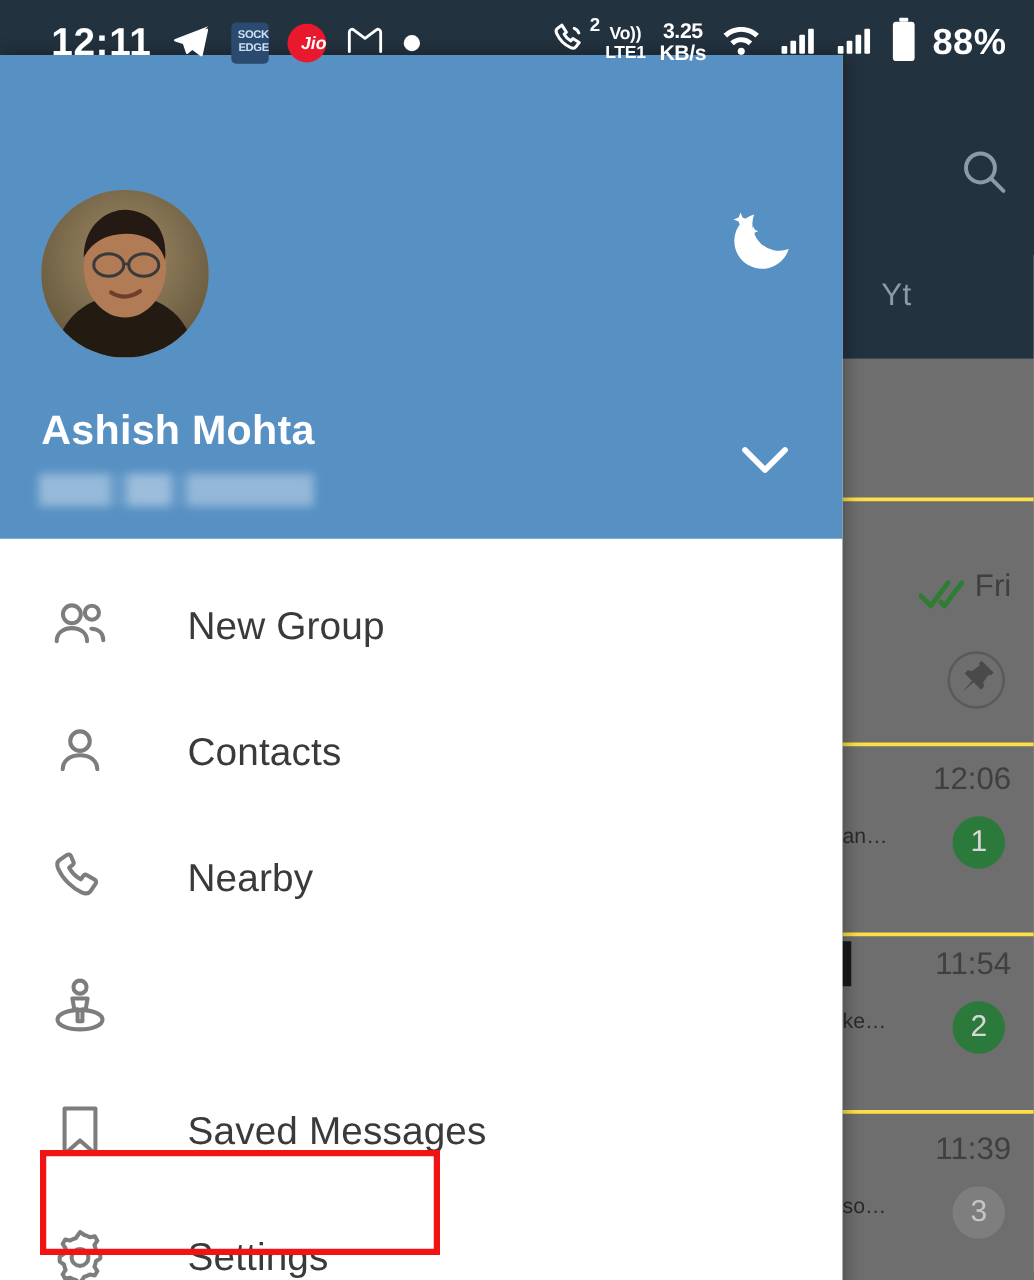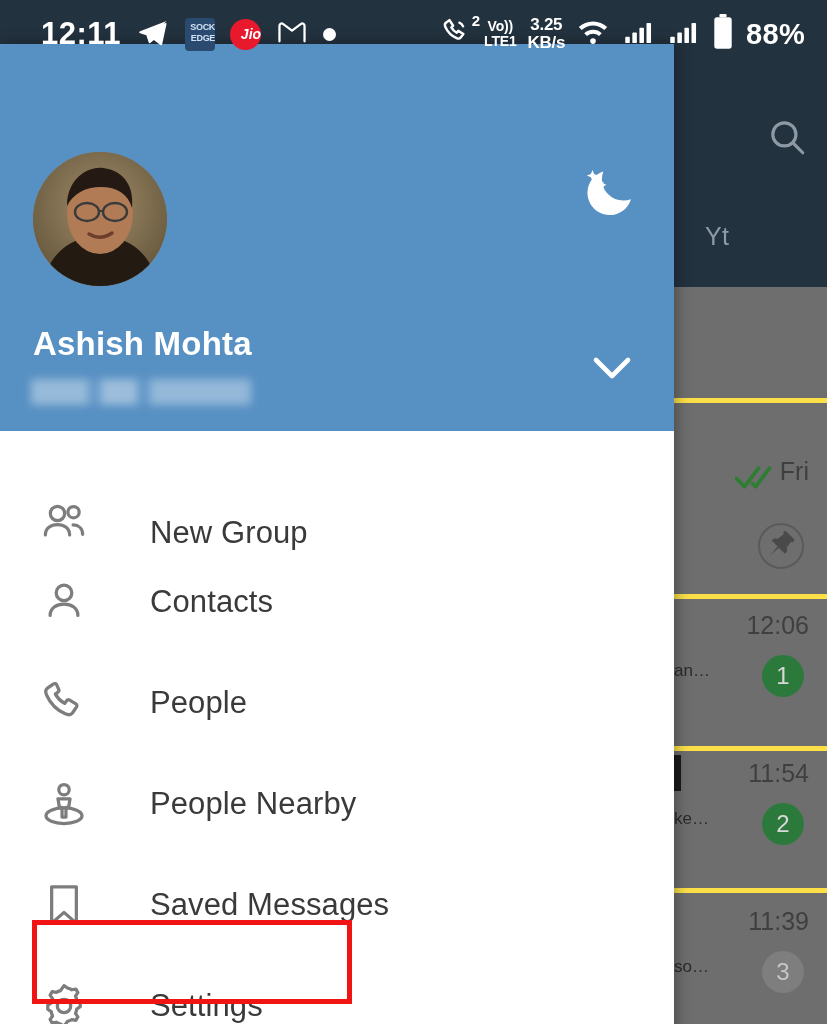--- a/index.html
+++ b/index.html
@@ -20,21 +20,21 @@
     position:absolute; left:0; top:287px; width:827px; height:737px;
     background:#6e6e6e;
   }
   .bg-search-icon { position:absolute; left:766px; top:116px; width:42px; height:42px; }
   .bg-tab-yt {
     position:absolute; left:705px; top:222px; width:90px; height:34px;
     color:#8e9aa3; font-size:25px; letter-spacing:.4px;
   }
   .chat-row {
     position:absolute; left:674px; width:153px;
-    border-top:5px solid #fde047;
+    border-top:3px solid #fde047;
   }
   .chat-time {
     position:absolute; right:18px; color:#3f3f3f; font-size:25px;
     white-space:nowrap;
   }
   .chat-snippet {
     position:absolute; left:0px; color:#2b2b2b; font-size:17px;
     white-space:nowrap;
   }
   .badge {
@@ -223,21 +223,21 @@
         <polyline points="7,9 15,17 23,9"></polyline>
       </svg>
     </div>
 
     <div class="profile-name">Ashish Mohta</div>
     <div class="redacted"></div>
   </div>
 
   <div id="menu-list">
 
-    <div class="menu-item" style="top:19px;align-items:flex-end;">
+    <div class="menu-item" style="top:19px;">
       <span class="menu-icon">
         <svg width="52" height="52" viewBox="0 0 24 24" fill="none" stroke="#7d7d7d" stroke-width="1.5" stroke-linecap="round" stroke-linejoin="round">
           <circle cx="9" cy="7.6" r="3.3"></circle>
             <circle cx="16.4" cy="7" r="2.6"></circle>
           <path d="M3.4 17.5c0-3.1 2.5-4.8 5.6-4.8s5.6 1.7 5.6 4.8"></path>
           <path d="M16.2 12.9c2.6.1 4.4 1.7 4.4 4.3"></path>
         </svg>
       </span>
       <span class="menu-label">New Group</span>
     </div>
@@ -251,32 +251,31 @@
       </span>
       <span class="menu-label">Contacts</span>
     </div>
 
     <div class="menu-item" style="top:221px;">
       <span class="menu-icon">
         <svg width="52" height="52" viewBox="0 0 24 24" fill="none" stroke="#7d7d7d" stroke-width="1.5" stroke-linecap="round" stroke-linejoin="round">
           <path d="M7.2 3.2 4.4 5.1c-.9.7-1 2-.4 3.3 1.6 3.6 5 7 8.6 8.6 1.3.6 2.6.5 3.3-.4l1.9-2.8c.3-.5.2-1.1-.3-1.4l-2.9-1.7c-.5-.3-1.1-.1-1.4.3l-.9 1.2c-1.8-1-3.3-2.5-4.3-4.3l1.2-.9c.4-.3.6-.9.3-1.4L8.6 3.5c-.3-.5-.9-.6-1.4-.3z"></path>
         </svg>
       </span>
-      <span class="menu-label">People</span>
+      <span class="menu-label">Nearby</span>
     </div>
 
     <div class="menu-item" style="top:322px;">
       <span class="menu-icon">
         <svg width="52" height="52" viewBox="0 0 24 24" fill="none" stroke="#7d7d7d" stroke-width="1.5" stroke-linecap="round" stroke-linejoin="round">
           <ellipse cx="12" cy="17.4" rx="8.3" ry="3.6"></ellipse>
           <circle cx="12" cy="5.4" r="2.4"></circle>
           <path d="M9.2 9.6h5.6l-.7 4h-1.2v4.4h-1.8v-4.4H9.9z"></path>
         </svg>
       </span>
-      <span class="menu-label">People Nearby</span>
     </div>
 
     <div class="menu-item" style="top:423px;">
       <span class="menu-icon">
         <svg width="52" height="52" viewBox="0 0 24 24" fill="none" stroke="#7d7d7d" stroke-width="1.5" stroke-linecap="round" stroke-linejoin="round">
           <path d="M6.3 3.6h11.4v16.8L12 15.4l-5.7 5z"></path>
         </svg>
       </span>
       <span class="menu-label">Saved Messages</span>
     </div>

